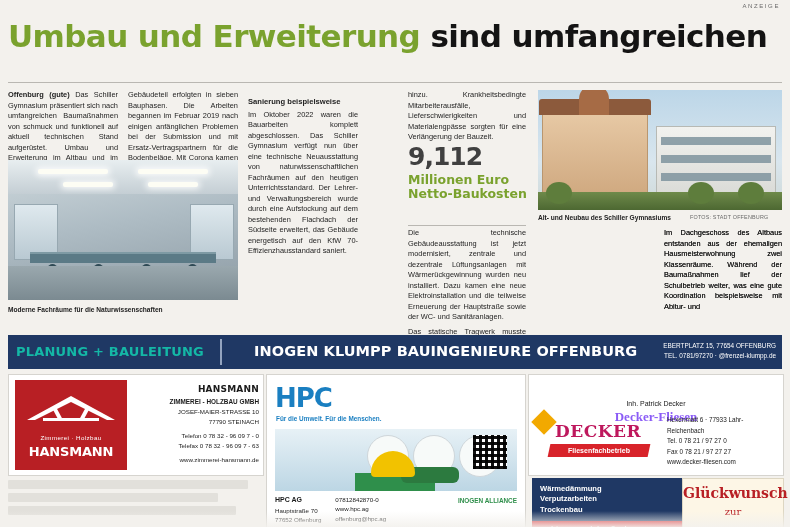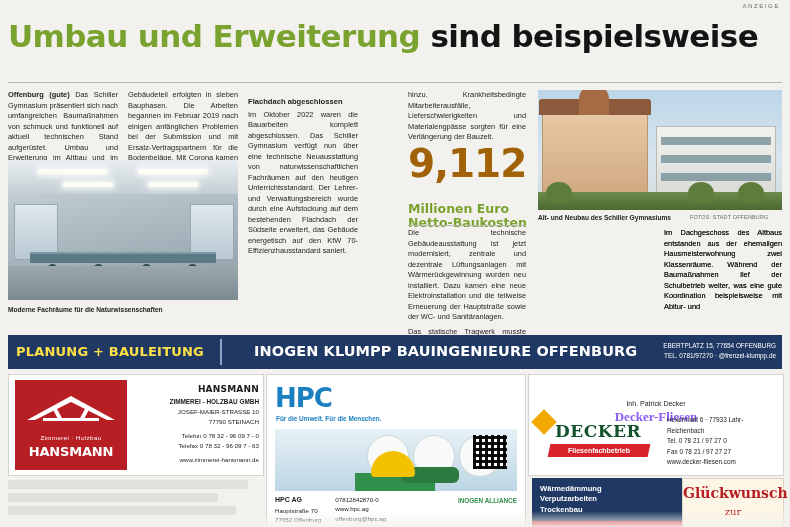--- a/index.html
+++ b/index.html
@@ -98,32 +98,32 @@
   
   .bignum {
     position: absolute;
     top: 90px;
     left: 408px;
     width: 120px;
   }
   .bignum .value {
     font-family: "DejaVu Sans", sans-serif;
     font-weight: bold;
-    font-size: 39px;
+    font-size: 25px;
     line-height: 0.95;
-    color: #a16207;
+    color: #404040;
     letter-spacing: -1px;
   }
   .bignum .unit {
     font-family: "DejaVu Sans", sans-serif;
     font-weight: bold;
     font-size: 12.5px;
     line-height: 1.12;
     color: #7aa22e;
-    margin-top: 20px;
+    margin-top: 4px;
   }
   .bignum-rule {
     position: absolute;
     top: 163px;
     left: 408px;
     width: 118px;
     height: 1px;
     background: #b9b7b2;
   }
   
@@ -228,21 +228,21 @@
     height: 34px;
     background: #1f3864;
   }
   .band-blue .left-label {
     position: absolute;
     left: 8px;
     top: 9px;
     font-family: "DejaVu Sans", sans-serif;
     font-size: 13px;
     font-weight: bold;
-    color: #fde047;
+    color: #14b8a6;
     letter-spacing: 0.2px;
   }
   .band-blue .divider {
     position: absolute;
     left: 212px;
     top: 4px;
     width: 2px;
     height: 26px;
     background: #93a4c0;
   }
@@ -379,21 +379,21 @@
   .decker-sub {
     position: absolute; left: 0; right: 0; top: 25px; text-align: center;
     font-size: 7px; color: #1a1a1a;
   }
   .decker-logo {
     position: absolute; left: 10px; top: 36px; width: 118px; height: 54px;
   }
   .decker-logo .word {
     position: absolute; left: 0; top: 10px; width: 118px; text-align: center;
     font-family: "DejaVu Serif", serif;
-    font-size: 17px; font-weight: bold; color: #14532d; letter-spacing: 0.5px;
+    font-size: 17px; font-weight: bold; color: #be185d; letter-spacing: 0.5px;
   }
   .decker-logo .ribbon {
     position: absolute; left: 10px; top: 33px; width: 100px; height: 13px;
     background: #d8232a; transform: skewX(-12deg);
   }
   .decker-logo .ribbon span {
     display: block; transform: skewX(12deg); text-align: center;
     font-size: 7px; font-weight: bold; color: #fff; line-height: 13px;
   }
   .decker-logo .tile {
@@ -439,36 +439,36 @@
 </style>
 </head>
 <body>
 
 <div class="page">
 
   <div class="anzeige">ANZEIGE</div>
 
   <div class="headline">
     <span class="green">Umbau und Erweiterung</span>
-    <span class="black">sind beispielsweise</span>
+    <span class="black">sind umfangreichen</span>
   </div>
 
   <div class="rule-top"></div>
 
   <div class="col col1">
     <p><span class="lead">Offenburg (gute)</span>
       <span>Das Schiller Gymnasium präsentiert sich nach umfangreichen Baumaßnahmen von schmuck und funktionell auf aktuell technischen Stand aufgerüstet. Umbau und Erweiterung im Altbau und im 1974 neu errichteten</span></p>
   </div>
 
   <div class="col col2">
     <p>Gebäudeteil erfolgten in sieben Bauphasen. Die Arbeiten begannen im Februar 2019 nach einigen anfänglichen Problemen bei der Submission und mit Ersatz-Vertragspartnern für die Bodenbeläge. Mit Corona kamen weitere Schwierigkeiten</p>
   </div>
 
   <div class="col col3">
-    <h4>Flachdach abgeschlossen</h4>
+    <h4>Sanierung beispielsweise</h4>
     <p>Im Oktober 2022 waren die Bauarbeiten komplett abgeschlossen. Das Schiller Gymnasium verfügt nun über eine technische Neuausstattung von naturwissenschaftlichen Fachräumen auf den heutigen Unterrichtsstandard. Der Lehrer- und Verwaltungsbereich wurde durch eine Aufstockung auf dem bestehenden Flachdach der Südseite erweitert, das Gebäude energetisch auf den KfW 70-Effizienzhausstandard saniert.</p>
   </div>
 
   <div class="col col4" style="top:90px;">
     <p>hinzu. Krankheitsbedingte Mitarbeiterausfälle, Lieferschwierigkeiten und Materialengpässe sorgten für eine Verlängerung der Bauzeit.</p>
   </div>
 
   <div class="bignum" style="top:145px;">
     <div class="value">9,112</div>
     <div class="unit">

